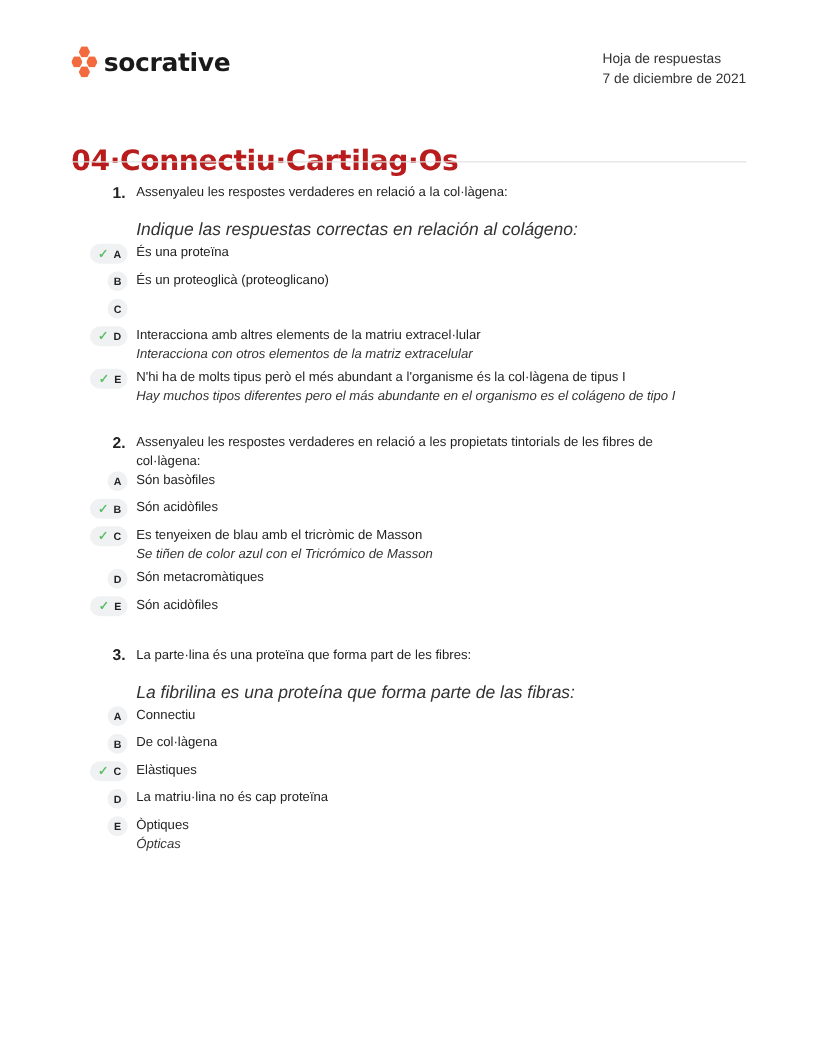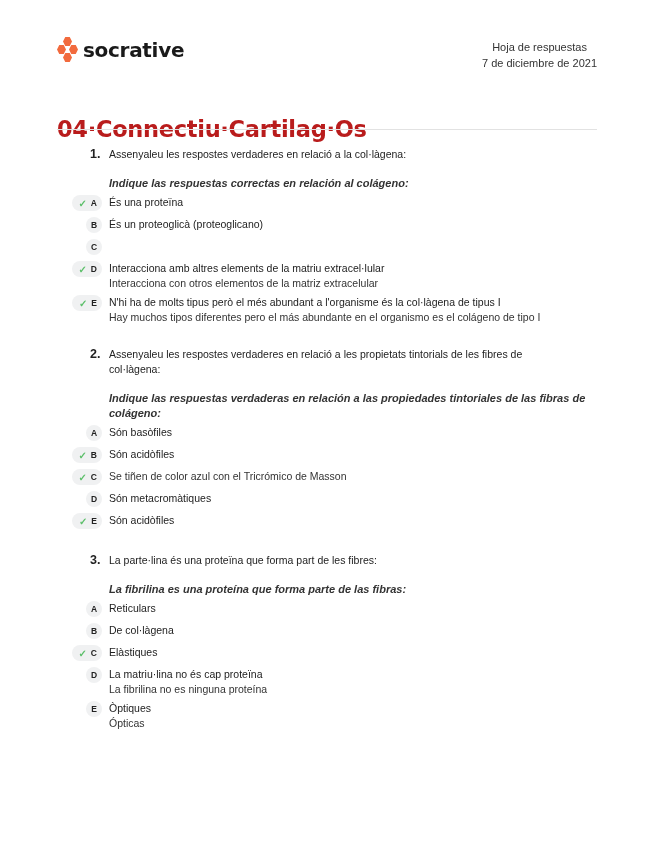--- a/index.html
+++ b/index.html
@@ -5,35 +5,35 @@
   html, body { margin: 0; padding: 0; background: #ffffff; }
   body { width: 654px; height: 848px; position: relative; overflow: hidden;
          font-family: "Liberation Sans", sans-serif; color: #222; }
   .header { position: absolute; left: 57px; top: 37px; right: 57px; height: 30px; }
   .logo { position: absolute; left: 0; top: 0; display: flex; align-items: center; }
   .logo-mark { position: relative; width: 22px; height: 26px; margin-right: 4px; }
   .logo-mark span { position: absolute; width: 9px; height: 9px; background: #f26a3d;
                     clip-path: polygon(25% 0, 75% 0, 100% 50%, 75% 100%, 25% 100%, 0 50%); }
   .logo-text { font-family: "DejaVu Sans", sans-serif; font-weight: bold; font-size: 20px;
                color: #1a1a1a; letter-spacing: -0.3px; }
-  .meta { position: absolute; right: 0; top: 2px; text-align: center; font-size: 11px;
+  .meta { position: absolute; right: 0; top: 2px; text-align: left; font-size: 11px;
           line-height: 16px; color: #333; }
   .title { position: absolute; left: 57px; top: 86px; font-family: "DejaVu Sans", sans-serif;
            font-weight: bold; font-size: 22.5px; color: #b91c1c; letter-spacing: -0.3px; margin-top: 30px; }
   .divider { position: absolute; left: 57px; right: 57px; top: 129px; height: 1px; background: #e2e2e2; }
   .questions { position: absolute; left: 0; top: 147px; width: 654px; }
   .question { position: relative; margin-bottom: 22px; }
   .q-head { position: relative; padding-left: 109px; padding-right: 80px; font-size: 10.5px;
             line-height: 15px; color: #222; }
   .q-num { position: absolute; left: 90px; top: 0; font-weight: bold; font-size: 12.5px; color: #222; }
-  .q-sub { padding-left: 109px; padding-right: 56px; font-size: 11px; line-height: 15px;
-           font-style: italic; color: #333; margin-top: 14px; margin-bottom: 4px; font-weight: bold; }
+  .q-sub { padding-left: 109px; padding-right: 56px; font-size: 14px; line-height: 15px;
+           font-style: italic; color: #333; margin-top: 14px; margin-bottom: 4px; }
   .opt { position: relative; padding-left: 109px; min-height: 18px; margin-bottom: 4px;
          font-size: 10.5px; line-height: 15px; color: #222; }
-  .opt .alt { color: #333; }
+  .opt .alt { font-style: italic; color: #333; }
   .badge { position: absolute; top: 0; height: 16px; border-radius: 8px; background: #f0f1f2;
            display: flex; align-items: center; justify-content: center; font-size: 8.5px;
            font-weight: bold; color: #222; }
   .badge.plain { left: 86px; width: 16px; }
   .badge.correct { left: 72px; width: 30px; justify-content: flex-end; padding-right: 5px; box-sizing: border-box; }
   .check { color: #5cbf6a; font-size: 10px; margin-right: 4px; font-weight: bold; }
 </style>
 </head>
 <body>
 
@@ -90,39 +90,39 @@
         <span class="badge correct">
           <span class="check">✓</span>
           <span>E</span>
         </span>
         <div>N'hi ha de molts tipus però el més abundant a l'organisme és la col·làgena de tipus I</div>
         <div class="alt">Hay muchos tipos diferentes pero el más abundante en el organismo es el colágeno de tipo I</div>
       </div>
     </div>
     <div class="question">
       <div class="q-head"><span class="q-num">2.</span><span>Assenyaleu les respostes verdaderes en relació a les propietats tintorials de les fibres de col·làgena:</span></div>
-      <div class="q-sub">Indique las respuestas verdaderas en relación a las propiedades tintoriales de las fibras de colágeno:</div>
       <div class="opt">
         <span class="badge plain">
           <span>A</span>
         </span>
         <div>Són basòfiles</div>
       </div>
       <div class="opt">
         <span class="badge correct">
           <span class="check">✓</span>
           <span>B</span>
         </span>
         <div>Són acidòfiles</div>
       </div>
       <div class="opt">
         <span class="badge correct">
           <span class="check">✓</span>
           <span>C</span>
         </span>
+        <div>Es tenyeixen de blau amb el tricròmic de Masson</div>
         <div class="alt">Se tiñen de color azul con el Tricrómico de Masson</div>
       </div>
       <div class="opt">
         <span class="badge plain">
           <span>D</span>
         </span>
         <div>Són metacromàtiques</div>
       </div>
       <div class="opt">
         <span class="badge correct">
@@ -132,41 +132,40 @@
         <div>Són acidòfiles</div>
       </div>
     </div>
     <div class="question">
       <div class="q-head"><span class="q-num">3.</span><span>La parte·lina és una proteïna que forma part de les fibres:</span></div>
       <div class="q-sub">La fibrilina es una proteína que forma parte de las fibras:</div>
       <div class="opt">
         <span class="badge plain">
           <span>A</span>
         </span>
-        <div>Reticulars</div>
+        <div>Connectiu</div>
       </div>
       <div class="opt">
         <span class="badge plain">
           <span>B</span>
         </span>
         <div>De col·làgena</div>
       </div>
       <div class="opt">
         <span class="badge correct">
           <span class="check">✓</span>
           <span>C</span>
         </span>
         <div>Elàstiques</div>
       </div>
       <div class="opt">
         <span class="badge plain">
           <span>D</span>
         </span>
         <div>La matriu·lina no és cap proteïna</div>
-        <div class="alt">La fibrilina no es ninguna proteína</div>
       </div>
       <div class="opt">
         <span class="badge plain">
           <span>E</span>
         </span>
         <div>Òptiques</div>
         <div class="alt">Ópticas</div>
       </div>
     </div>
   </div>

